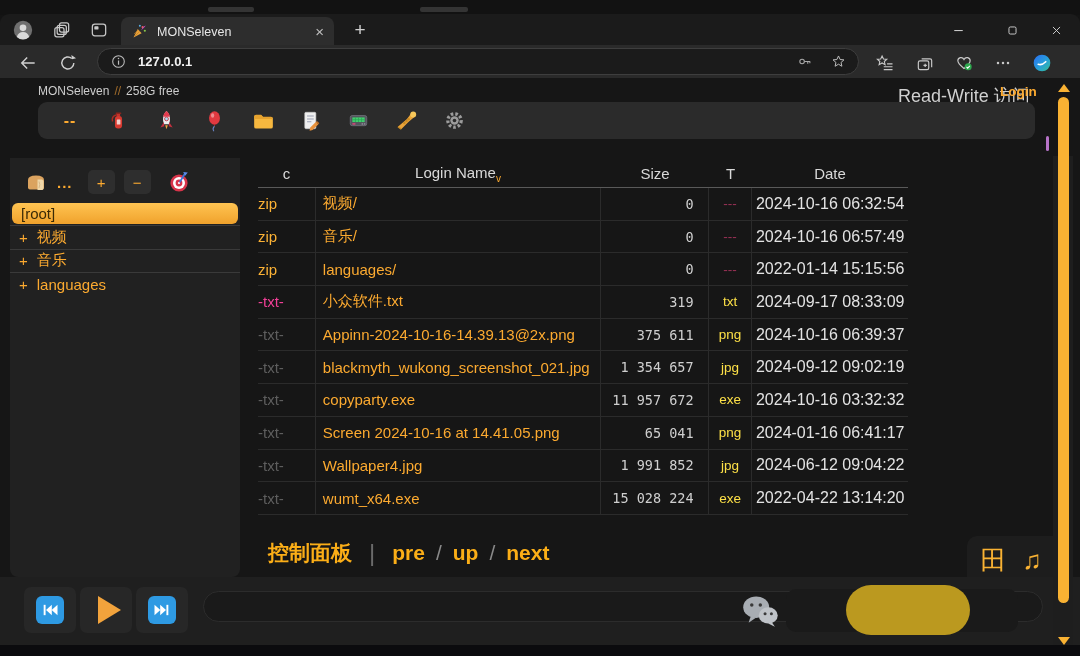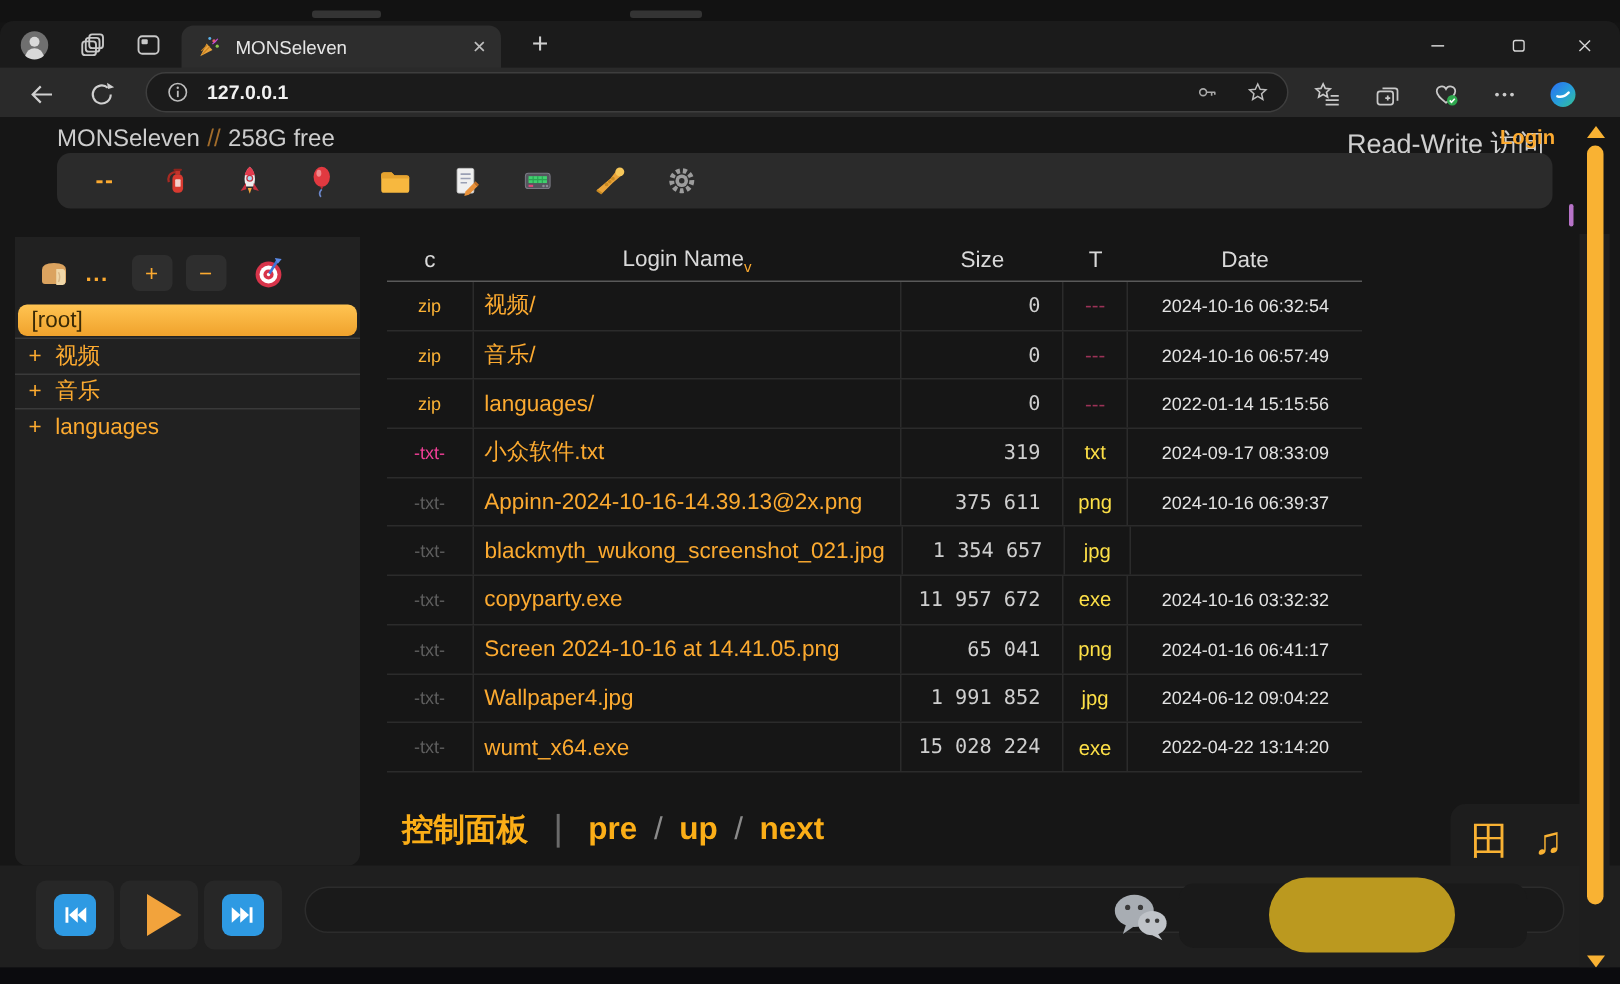--- a/index.html
+++ b/index.html
@@ -17,21 +17,21 @@
   .newtab{position:absolute;left:348px;top:4px;color:#cfcfcf;font-size:19px;width:24px;height:24px;display:flex;align-items:center;justify-content:center;}
   .wctl{position:absolute;top:2px;width:40px;height:28px;display:flex;align-items:center;justify-content:center;}
   
   .navbar{position:absolute;left:0;top:45px;width:1080px;height:33px;background:#2a2a2a;}
   .nav-icon{position:absolute;top:6px;width:24px;height:24px;display:flex;align-items:center;justify-content:center;}
   .urlpill{position:absolute;left:97px;top:3px;width:762px;height:27px;background:#1b1b1b;border:1px solid #3e3e3e;border-radius:15px;display:flex;align-items:center;box-sizing:border-box;padding:0 10px;}
   .url-text{color:#f1f1f1;font-size:13px;font-weight:bold;margin-left:10px;flex:1;}
   .pill-icon{width:20px;height:20px;display:flex;align-items:center;justify-content:center;}
   
   .page{position:absolute;left:0;top:78px;width:1080px;height:578px;background:#161616;}
-  .site-line{position:absolute;left:38px;top:6px;font-size:16px;color:#cdcdcd;}
+  .site-line{position:absolute;left:38px;top:6px;font-size:12px;color:#cdcdcd;}
   .site-sep{color:#a36d2b;margin:0 5px;}
   .access-label{position:absolute;left:898px;top:6px;font-size:18px;color:#cfcfcf;}
   .login-link{position:absolute;left:1000px;top:6px;font-size:13.5px;color:#fcaa30;font-weight:bold;}
   .emoji-bar{position:absolute;left:38px;top:24px;width:997px;height:37px;background:#2b2b2b;border-radius:9px;display:flex;align-items:center;padding-left:8px;box-sizing:border-box;}
   .tool-btn{width:48px;height:30px;display:flex;align-items:center;justify-content:center;}
   .tool-btn svg{width:23px;height:23px;}
   .tool-text{color:#fcaa30;font-weight:bold;font-size:16px;letter-spacing:1px;}
   
   .sidebar{position:absolute;left:10px;top:80px;width:230px;height:419px;background:#212121;border-radius:0 0 8px 8px;}
   .side-controls{display:flex;align-items:center;gap:9px;padding:11px 8px 8px 14px;height:26px;}
@@ -41,30 +41,30 @@
   .tree-item{height:22.5px;display:flex;align-items:center;padding:0 6px 0 9px;border-top:1px solid #3a3a3a;color:#fcaa30;font-size:15px;}
   .tree-item.selected{background:linear-gradient(#ffc452,#f0a22c);color:#3a2a06;border-radius:6px;margin:0 2px 1px 2px;border-top:none;height:21px;}
   .tprefix{margin-right:9px;}
   
   .ftable{position:absolute;left:258px;top:82px;width:650px;}
   .fhead{display:flex;height:27px;align-items:center;border-bottom:1px solid #595959;color:#d9d9d9;font-size:15px;}
   .fh{text-align:center;}
   .sortv{color:#fcaa30;font-size:10px;vertical-align:sub;}
   .frow{display:flex;height:31.7px;align-items:center;border-bottom:1px solid #2b2b2b;font-size:15px;}
   .w-c{width:57px;}.w-name{width:286px;}.w-size{width:108px;}.w-type{width:43px;}.w-date{width:156px;}
-  .cell-c{width:57px;text-align:center;font-size:12px;}
+  .cell-c{width:57px;font-size:15px;}
   .v-zip{color:#fcb235;}
   .v-txt-active{color:#f23f97;}
   .v-txt-dim{color:#5e5e5e;}
   .cell-name{width:286px;padding-left:7px;box-sizing:border-box;color:#fcaa30;border-left:1px solid #2b2b2b;height:100%;display:flex;align-items:center;white-space:nowrap;overflow:hidden;}
   .cell-size{width:108px;text-align:right;padding-right:14px;box-sizing:border-box;font-family:"DejaVu Sans Mono",monospace;font-size:13.5px;color:#cfcfcf;border-left:1px solid #2b2b2b;height:100%;display:flex;align-items:center;justify-content:flex-end;}
   .cell-type{width:43px;text-align:center;font-size:13.5px;border-left:1px solid #2b2b2b;border-right:1px solid #2b2b2b;height:100%;display:flex;align-items:center;justify-content:center;}
   .t-dim{color:#9c3257;}
   .t-pink{color:#fde047;}
-  .cell-date{width:156px;text-align:center;color:#e3e3e3;font-size:12px;height:100%;display:flex;align-items:center;justify-content:center;}
+  .cell-date{width:156px;text-align:center;color:#e3e3e3;font-size:16px;height:100%;display:flex;align-items:center;justify-content:center;}
   
   .crumbs{position:absolute;left:268px;top:449px;display:flex;align-items:center;gap:11px;font-weight:bold;font-size:21px;margin-top:12px;}
   .crumb-main{color:#fbae17;}
   .crumb-pipe{color:#6a6a6a;font-weight:normal;font-size:24px;margin:0 6px;}
   .crumb-link{color:#fbae17;}
   .crumb-slash{color:#8a8a8a;font-weight:normal;}
   
   .corner{position:absolute;left:967px;top:458px;width:88px;height:47px;background:#1d1d1d;border-radius:10px 0 0 0;display:flex;align-items:center;justify-content:center;gap:16px;}
   .corner .tg{color:#f9b233;font-size:26px;line-height:1;}
   
@@ -394,20 +394,21 @@
             <div class="cell-name">Appinn-2024-10-16-14.39.13@2x.png</div>
             <div class="cell-size">375 611</div>
             <div class="cell-type t-pink">png</div>
             <div class="cell-date">2024-10-16 06:39:37</div>
           </div>
           <div class="frow">
             <div class="cell-c v-txt-dim">-txt-</div>
             <div class="cell-name">blackmyth_wukong_screenshot_021.jpg</div>
             <div class="cell-size">1 354 657</div>
             <div class="cell-type t-pink">jpg</div>
+            <div class="cell-date">2024-09-12 09:02:19</div>
           </div>
           <div class="frow">
             <div class="cell-c v-txt-dim">-txt-</div>
             <div class="cell-name">copyparty.exe</div>
             <div class="cell-size">11 957 672</div>
             <div class="cell-type t-pink">exe</div>
             <div class="cell-date">2024-10-16 03:32:32</div>
           </div>
           <div class="frow">
             <div class="cell-c v-txt-dim">-txt-</div>

